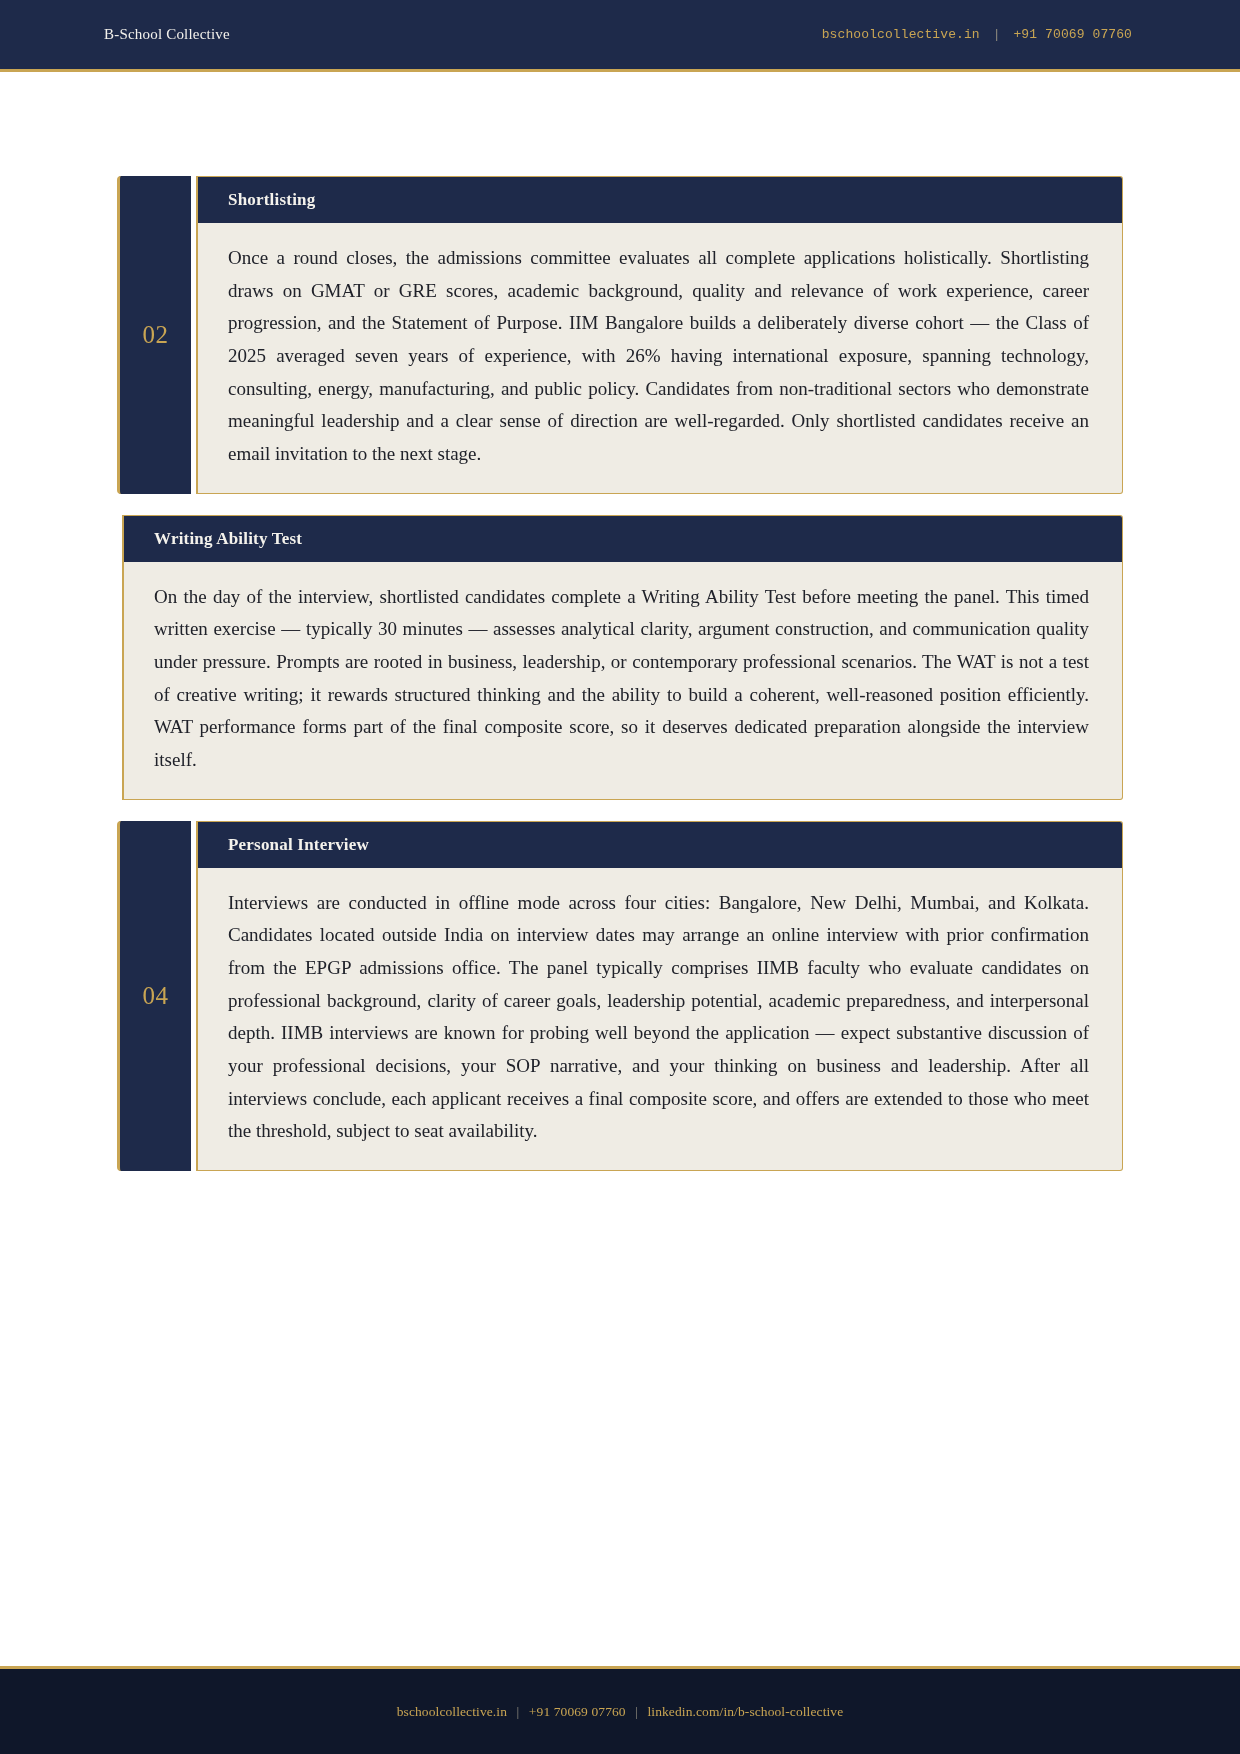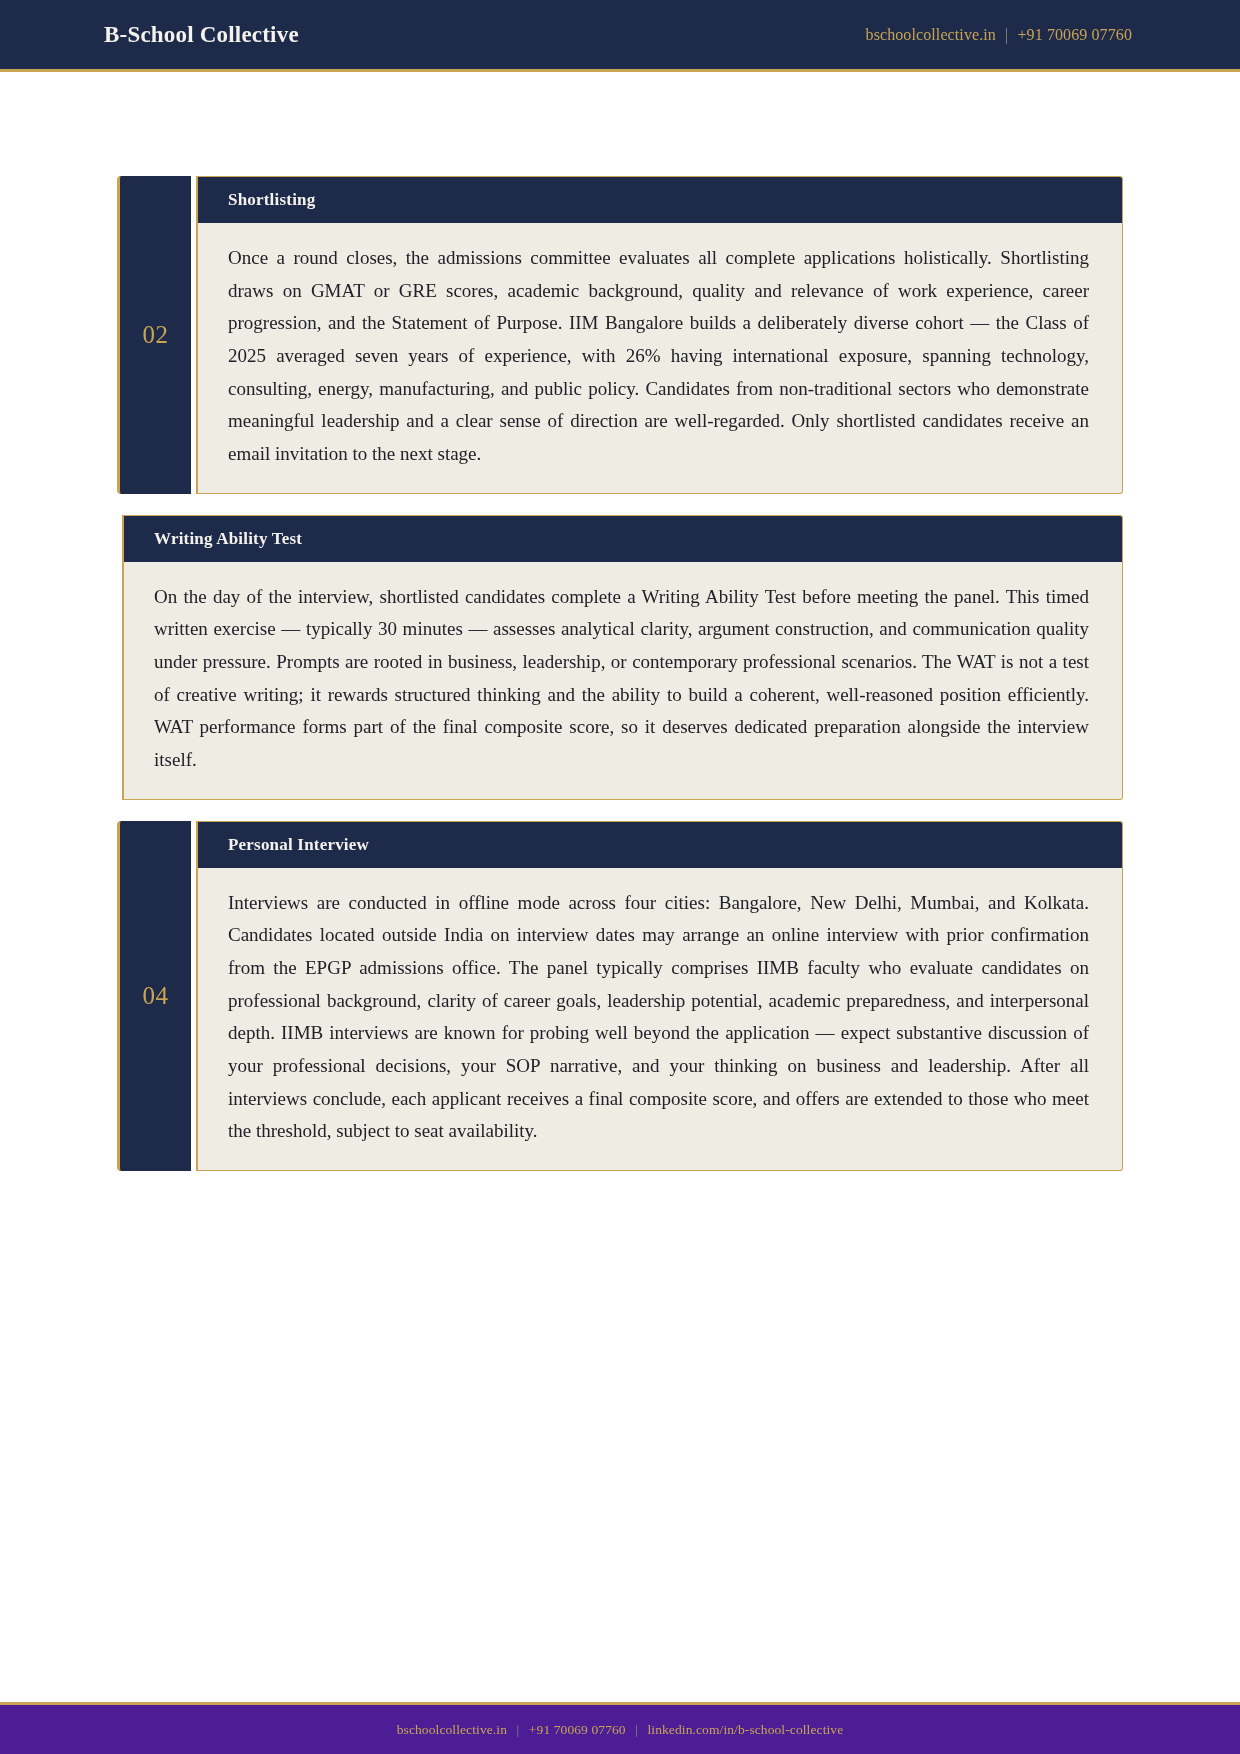--- a/index.html
+++ b/index.html
@@ -22,30 +22,31 @@
     background: #1e2a4a;
     border-bottom: 3px solid #c9a553;
     display: flex;
     align-items: center;
     justify-content: space-between;
     padding: 0 108px 0 104px;
   }
 
   .brand {
     color: #f4f2ec;
-    font-size: 23px;
-    font-weight: bold;
+    font-size: 15px;
+    font-weight: normal;
     letter-spacing: 0.2px;
   }
 
   .header-contact {
     color: #c9a553;
-    font-size: 16px;
+    font-size: 13px;
     letter-spacing: 0.1px;
     white-space: nowrap;
+    font-family: Liberation Mono, monospace;
   }
 
   .header-contact .sep {
     color: #8d8a7e;
     padding: 0 5px;
   }
 
   
   .main {
     padding: 104px 117px 0 117px;
@@ -116,22 +117,22 @@
     text-justify: inter-word;
     hyphens: none;
   }
 
   
   .page-footer {
     position: absolute;
     left: 0;
     right: 0;
     bottom: 0;
-    height: 52px;
-    background: #4c1d95;
+    height: 88px;
+    background: #0f172a;
     border-top: 3px solid #c9a553;
     display: flex;
     align-items: center;
     justify-content: center;
   }
 
   .footer-contact {
     color: #c9a553;
     font-size: 13.5px;
     letter-spacing: 0.1px;

